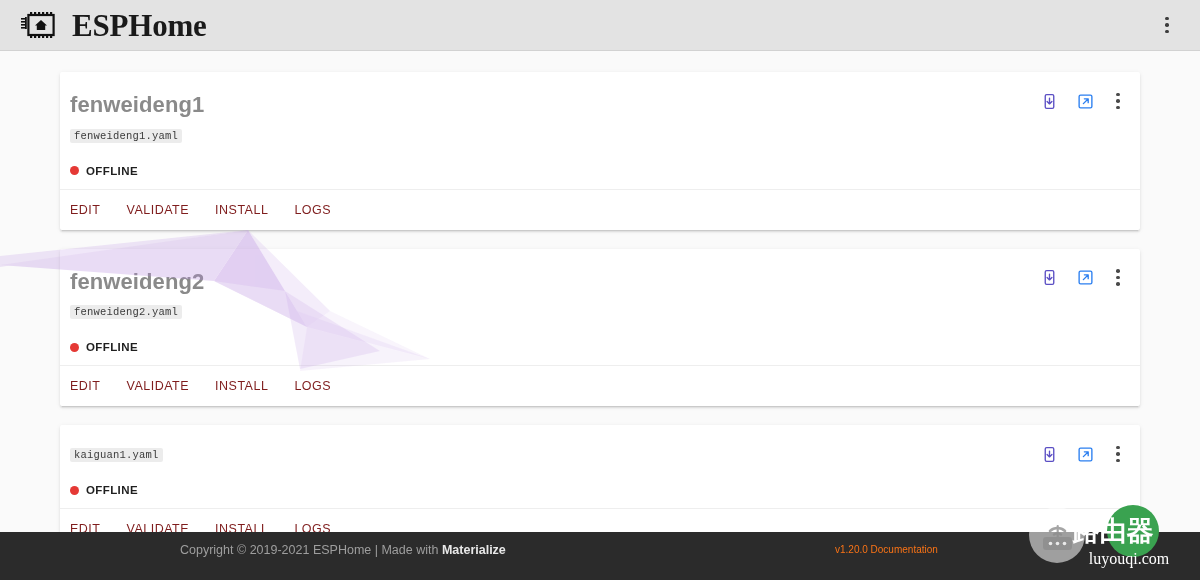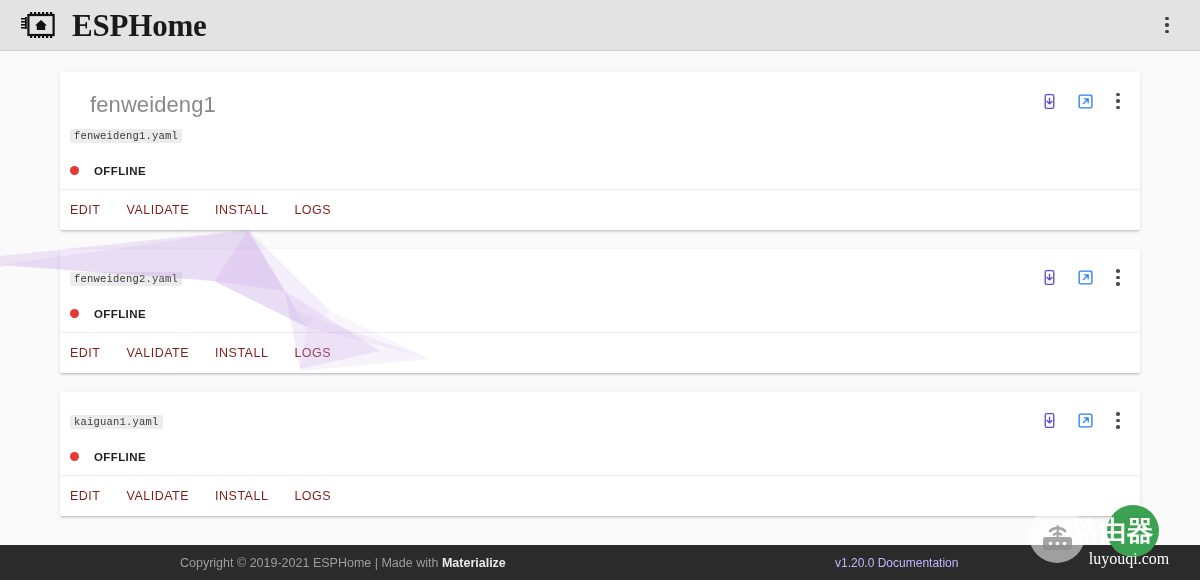--- a/index.html
+++ b/index.html
@@ -92,44 +92,43 @@
     position: relative;
   }
 
   .card-content {
     padding: 19px 22px 12px 10px;
     position: relative;
   }
 
   .card-title {
     font-size: 22px;
-    font-weight: 400;
+    font-weight: 700;
     color: #8a8a8a;
     line-height: 1.25;
     letter-spacing: 0.1px;
     margin-bottom: 6px;
-    margin-left: 20px;
   }
 
   .card-file {
     display: inline-block;
     font-family: "Liberation Mono", monospace;
     font-size: 10.5px;
     color: #3b3b3b;
     background: #ececec;
     padding: 1px 4px;
     border-radius: 2px;
     letter-spacing: 0.2px;
     margin-bottom: 22px;
   }
 
   .status-row {
     display: flex;
     align-items: center;
-    gap: 15px;
+    gap: 7px;
   }
   .status-dot {
     width: 9px; height: 9px;
     border-radius: 50%;
     background: #e53935;
     flex: none;
   }
   .status-text {
     font-size: 11.5px;
     font-weight: 700;
@@ -189,21 +188,21 @@
     text-transform: uppercase;
     margin-right: 26px;
     cursor: pointer;
   }
 
   
   .footer {
     position: absolute;
     bottom: 0; left: 0;
     width: 1200px;
-    height: 35px;
+    height: 48px;
     background: #2b2b2b;
     z-index: 30;
   }
   .footer-inner {
     width: 1080px;
     margin: 0 auto;
     height: 35px;
     display: flex;
     align-items: center;
     position: relative;
@@ -212,22 +211,22 @@
     position: absolute;
     left: 120px;
     font-size: 12.5px;
     color: #9e9e9e;
     white-space: nowrap;
   }
   .footer-copy b { color: #e8e8e8; font-weight: 700; }
   .footer-version {
     position: absolute;
     left: 775px;
-    font-size: 12px;
-    color: #c4b5fd;
+    font-size: 10px;
+    color: #f97316;
     white-space: nowrap;
     text-decoration: none;
   }
 
   
   .trail {
     position: absolute;
     top: 51px; left: 0;
     width: 1200px; height: 494px;
     pointer-events: none;
@@ -322,20 +321,21 @@
       <div class="card-action">
         <a href="#">EDIT</a>
         <a href="#">VALIDATE</a>
         <a href="#">INSTALL</a>
         <a href="#">LOGS</a>
       </div>
     </div>
 
     <div class="card">
       <div class="card-content">
+        <div class="card-title">fenweideng2</div>
         <div class="card-file">fenweideng2.yaml</div>
         <div class="status-row">
           <span class="status-dot"></span>
           <span class="status-text">OFFLINE</span>
         </div>
         <div class="card-icons">
           <button class="icon-btn">
             <svg width="17" height="17" viewBox="0 0 24 24" xmlns="http://www.w3.org/2000/svg">
               <rect x="6" y="2.2" width="12" height="19.6" rx="2" fill="none" stroke="#5b4fc4" stroke-width="1.9"></rect>
               <path d="M12 7.2 L12 15.2 M8.6 12 L12 15.4 L15.4 12" fill="none" stroke="#5b4fc4" stroke-width="1.9" stroke-linecap="round" stroke-linejoin="round"></path>

